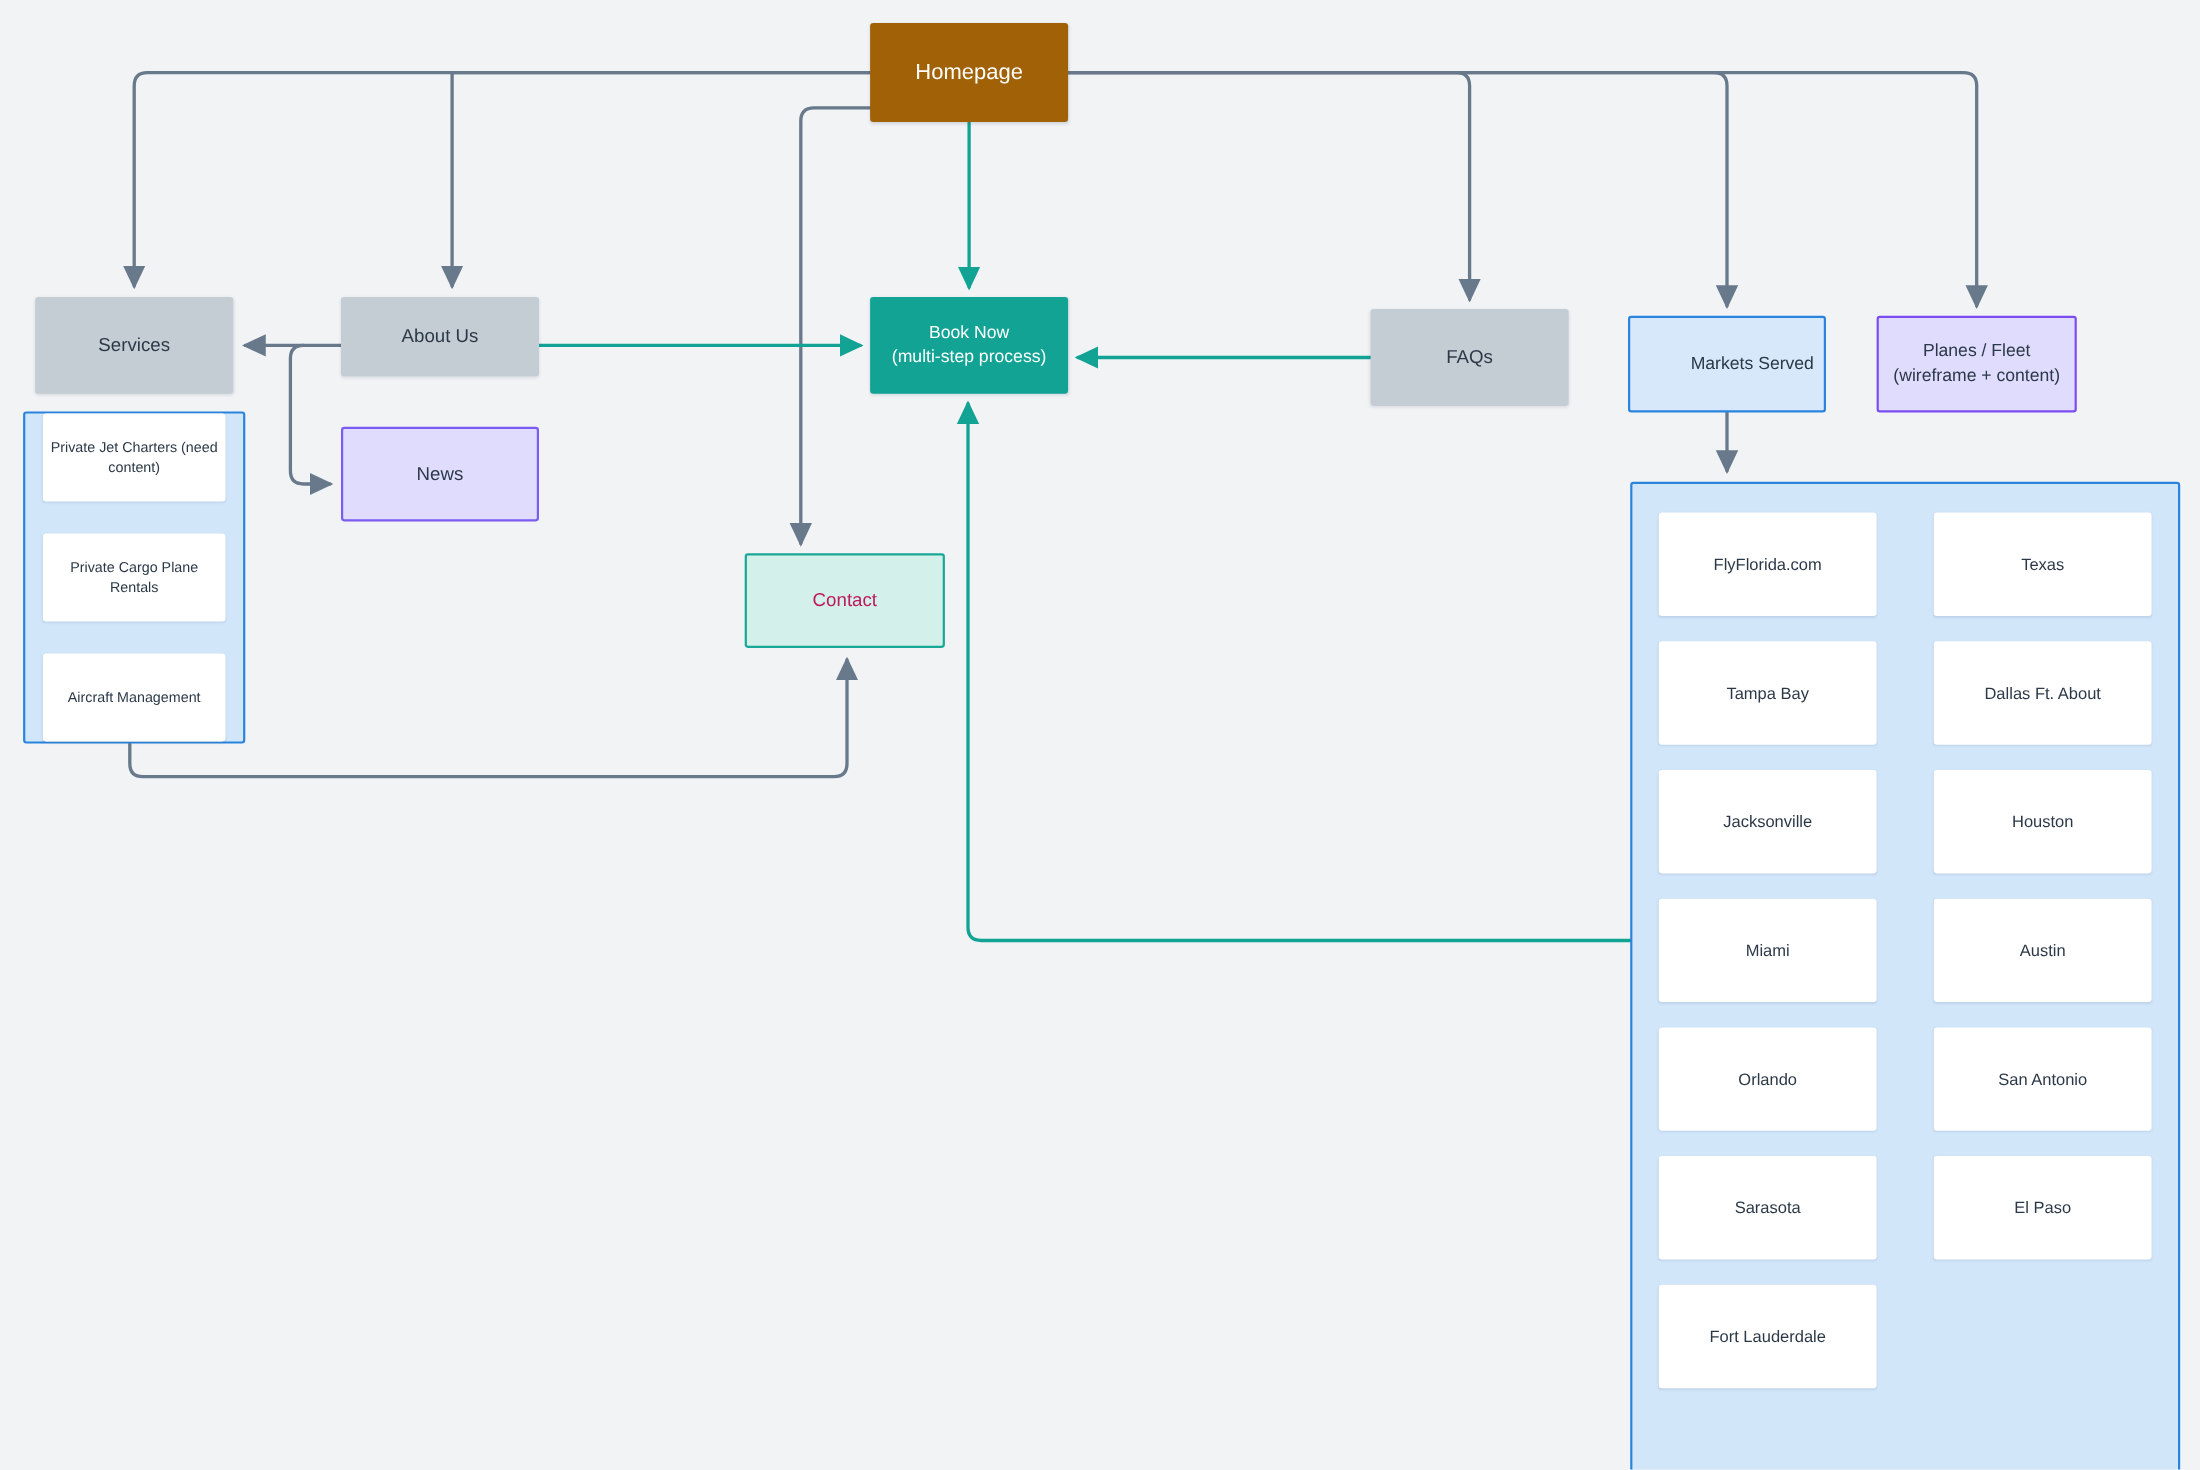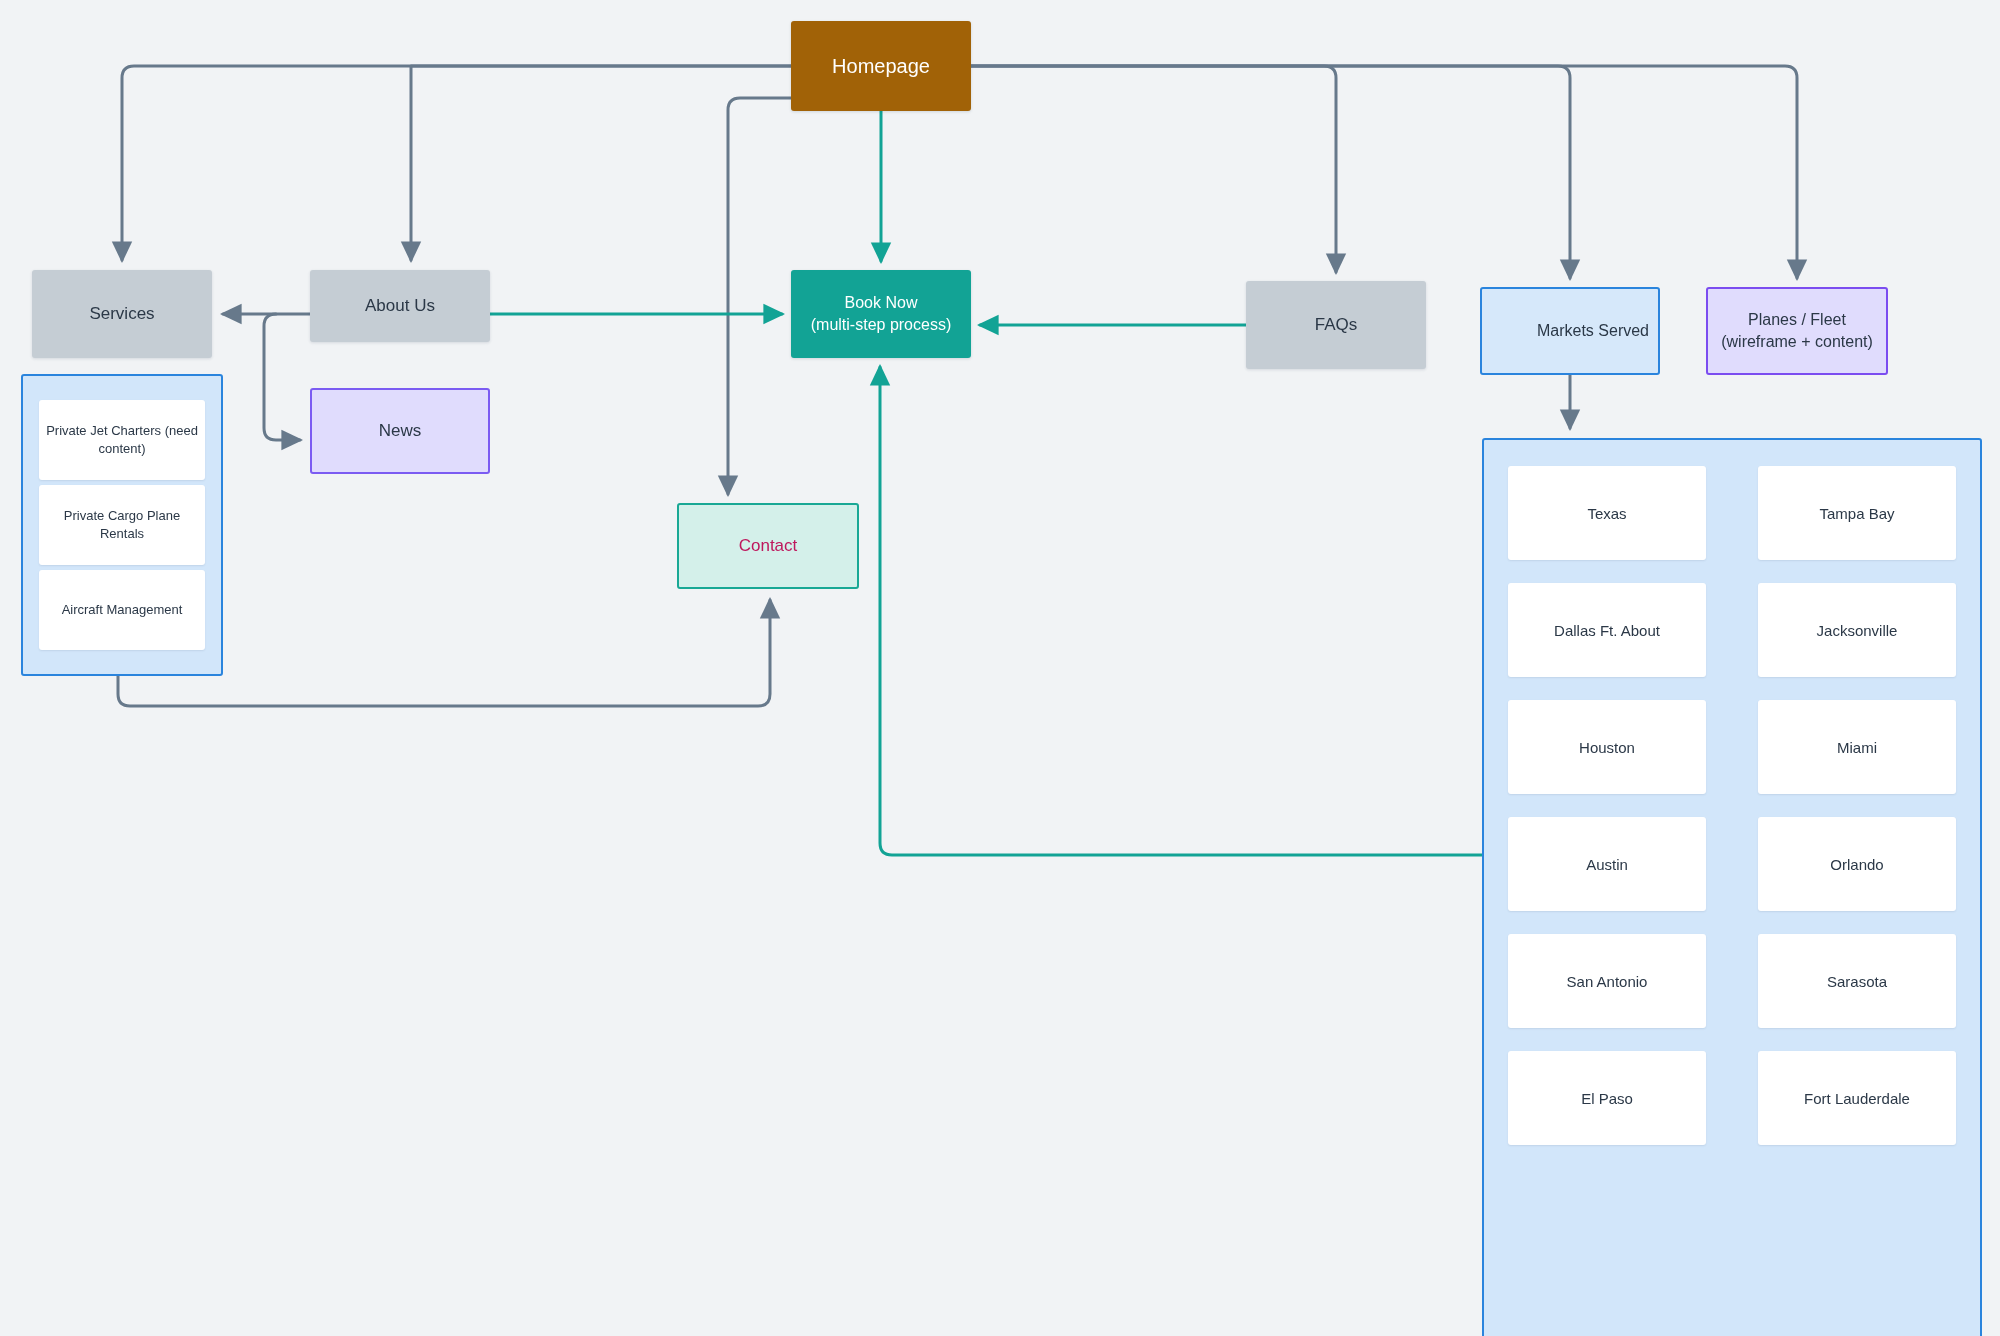--- a/index.html
+++ b/index.html
@@ -91,21 +91,21 @@
     font-size: 16px;
   }
 
   
   .grp-services {
     position: absolute;
     left: 21px; top: 374px; width: 202px; height: 302px;
     background: #d2e6fa;
     border: 2px solid #2a84dd;
     border-radius: 3px;
-    padding: 24px 16px;
+    padding: 0 16px;
     display: flex;
     flex-direction: column;
     justify-content: space-between;
   }
   .svc-card {
     background: #ffffff;
     border-radius: 3px;
     height: 80px;
     display: flex;
     align-items: center;
@@ -252,20 +252,23 @@
       <span>
         <span class="lbl">Aircraft</span>
         <span class="lbl">Management</span>
       </span>
     </div>
   </div>
 
   <div class="grp-markets">
     <div class="mk-grid">
       <div class="mk-card">
+          <span>FlyFlorida.com</span>
+        </div>
+      <div class="mk-card">
           <span>Texas</span>
         </div>
       <div class="mk-card">
           <span>Tampa Bay</span>
         </div>
       <div class="mk-card">
           <span>Dallas Ft. About</span>
         </div>
       <div class="mk-card">
           <span>Jacksonville</span>

